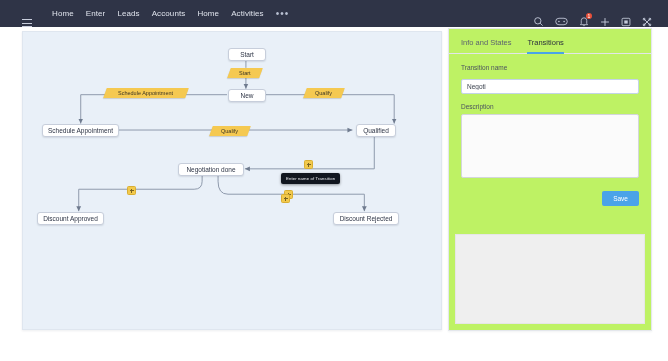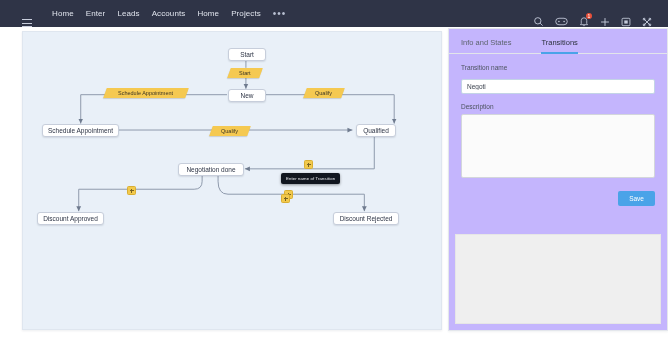--- a/index.html
+++ b/index.html
@@ -91,34 +91,34 @@
     font-size: 4.2px; letter-spacing: .15px;
     padding: 3px 5px; border-radius: 2px; white-space: nowrap;
     box-shadow: 0 1px 3px rgba(0,0,0,.4);
   }
 
   .edge-svg { position: absolute; inset: 0; pointer-events: none; }
 
   
   .panel {
     position: absolute; left: 448px; top: 28px;
-    width: 220px; height: 303px;
-    background: #c4b5fd;
+    width: 204px; height: 303px;
+    background: #bef264;
     border: 1px solid #e4e7ec;
     box-shadow: 0 1px 2px rgba(60,70,90,.07);
   }
   .tabs {
     display: flex; align-items: flex-end; height: 25px;
     border-bottom: 1px solid #e2e5ea; padding-left: 12px; gap: 16px;
   }
   .tab {
     font-size: 7.5px; color: #5d646f; padding-bottom: 5px; cursor: pointer;
     border-bottom: 2px solid transparent; position: relative; top: 1px;
   }
-  .tab.active { color: #2b313c; border-bottom-color: #4aa3e8; margin-left: 14px; }
+  .tab.active { color: #2b313c; border-bottom-color: #4aa3e8; }
 
   .panel-body { padding: 10px 12px 0 12px; }
   .field-label { font-size: 6.5px; color: #4c535f; margin-bottom: 4px; }
   .text-input {
     width: 100%; height: 15px;
     border: 1px solid #c3d4e6; border-radius: 2px;
     background: #fff; font-size: 6.5px; color: #3d4450;
     padding: 0 5px; outline: none;
     font-family: "Liberation Sans", sans-serif;
   }
@@ -149,21 +149,21 @@
   <div class="hamburger">
     <i></i>
       <i></i>
       <i></i>
   </div>
   <div class="navitem">Home</div>
   <div class="navitem">Enter</div>
   <div class="navitem">Leads</div>
   <div class="navitem">Accounts</div>
   <div class="navitem">Home</div>
-  <div class="navitem">Projects</div>
+  <div class="navitem">Activities</div>
   <div class="navitem more">•••</div>
 
   <div class="navright">
     <div class="navicon">
       <svg width="11" height="11" viewBox="0 0 16 16" fill="none" stroke="#c5cbdb" stroke-width="1.3">
         <circle cx="7" cy="7" r="4.6"></circle>
           <line x1="10.4" y1="10.4" x2="14" y2="14"></line>
       </svg>
     </div>
     <div class="navicon">

